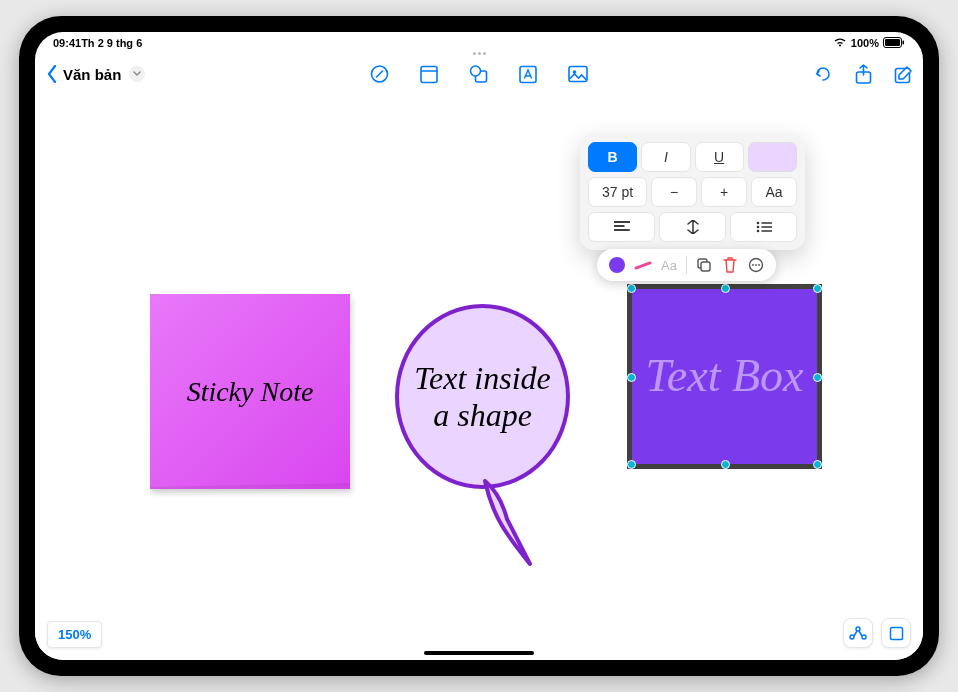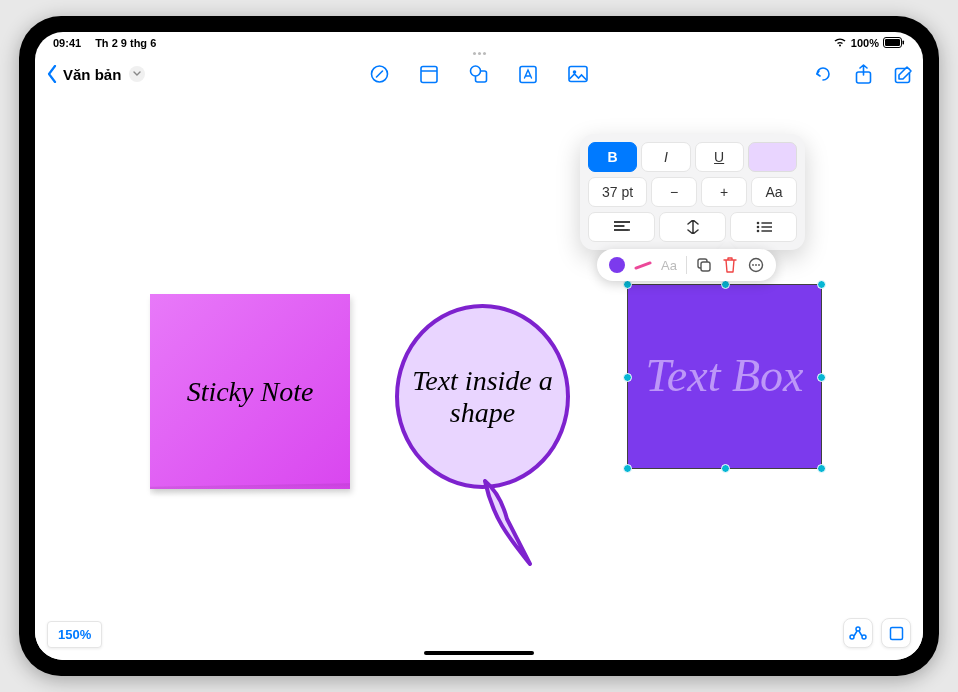--- a/index.html
+++ b/index.html
@@ -33,21 +33,21 @@
     .status-bar {
       height: 22px;
       display: flex;
       align-items: center;
       justify-content: space-between;
       padding: 0 18px;
       font-size: 11px;
       font-weight: 600;
       color: #000;
     }
-    .status-left { display: flex; gap: 14px; }
+    .status-left { display: flex; gap: 0; }
     .status-right { display: flex; align-items: flex-start; gap: 4px; }
     .pill-indicator {
       position: absolute;
       top: 20px;
       left: 50%;
       transform: translateX(-50%);
       width: 30px;
       height: 5px;
       border-radius: 3px;
     }
@@ -145,39 +145,39 @@
       width: 175px;
       height: 185px;
       border: 4px solid #7e22ce;
       background: #e9d5ff;
       border-radius: 50% 50% 50% 50% / 50% 50% 50% 50%;
       display: flex;
       align-items: center;
       justify-content: flex-start;
       text-align: center;
       font-family: 'Comic Sans MS', cursive;
-      font-size: 28px;
+      font-size: 32px;
       font-style: italic;
       color: #000;
       padding: 10px;
     }
     .bubble-tail {
       position: absolute;
       left: 440px;
       top: 385px;
     }
     
     .text-box {
       position: absolute;
       left: 592px;
       top: 190px;
       width: 195px;
       height: 185px;
       background: #7c3aed;
-      border: 1px solid #404040;
+      border: 5px solid #404040;
       display: flex;
       align-items: center;
       justify-content: center;
       text-align: center;
       font-family: 'Brush Script MT', cursive;
       font-size: 46px;
       font-style: italic;
       color: rgba(233, 213, 255, 0.6);
       line-height: 1.1;
     }

